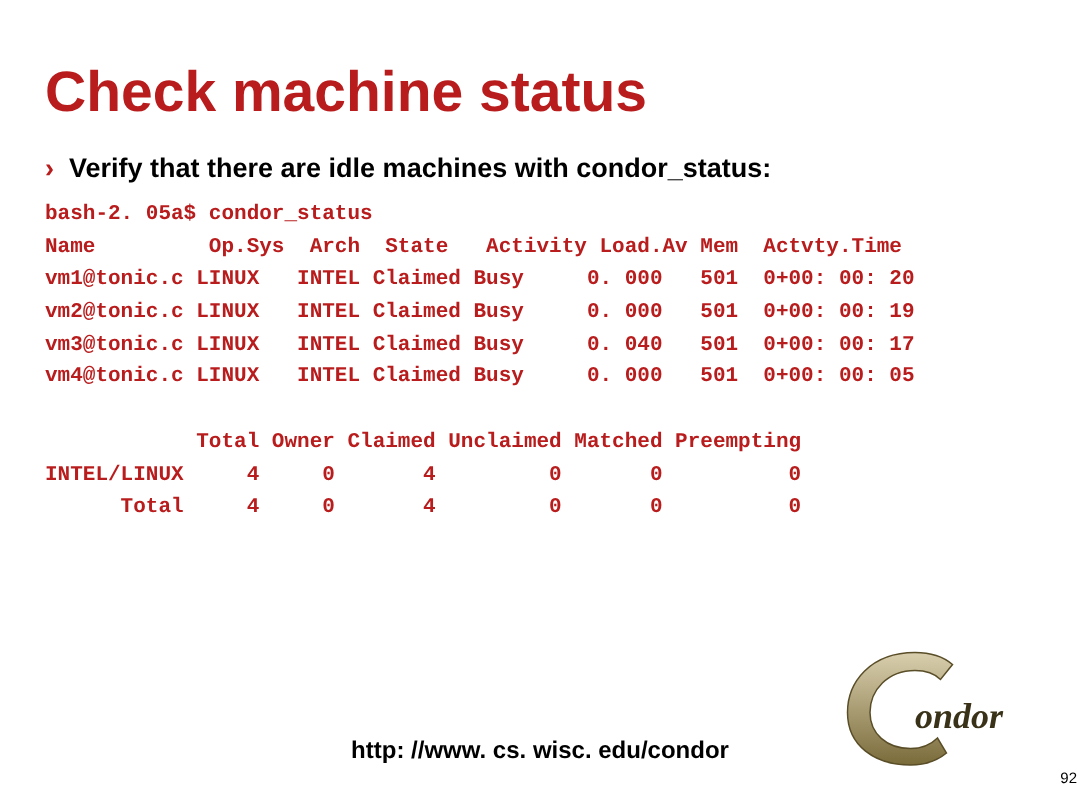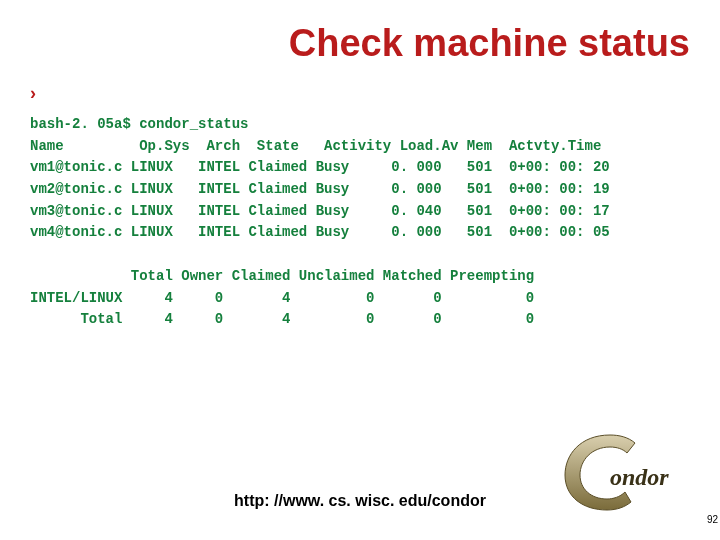--- a/index.html
+++ b/index.html
@@ -9,26 +9,26 @@
     height: 540px;
     background: #ffffff;
     font-family: Georgia, 'Times New Roman', serif;
     position: relative;
     overflow: hidden;
   }
   .slide {
     padding: 20px 30px 0 30px;
   }
   .title {
-    text-align: right;
+    text-align: left;
     font-family: 'Comic Sans MS', cursive, sans-serif;
     font-weight: bold;
     color: #b91c1c;
     font-size: 38px;
-    margin: 2px 0 18px 0;
+    margin: 21px 0 18px 0;
   }
   .bullet-row {
     display: flex;
     align-items: baseline;
     gap: 10px;
     margin-bottom: 10px;
   }
   .bullet-marker {
     font-family: 'Comic Sans MS', cursive, sans-serif;
     font-weight: bold;
@@ -39,21 +39,21 @@
     font-family: 'Comic Sans MS', cursive, sans-serif;
     color: #000;
     font-size: 18px;
     font-weight: bold;
   }
   .code-block {
     font-family: 'Courier New', monospace;
     font-size: 14px;
     line-height: 1.55;
     white-space: pre;
-    color: #15803d;
+    color: #b91c1c;
     margin-top: 4px;
     font-weight: bold;
   }
   .footer-url {
     position: absolute;
     bottom: 30px;
     left: 0;
     right: 0;
     text-align: center;
     font-family: 'Comic Sans MS', cursive, sans-serif;
@@ -78,20 +78,21 @@
   }
 </style>
 </head>
 <body>
 
 <div class="slide">
   <div class="title">Check machine status</div>
 
   <div class="bullet-row">
     <span class="bullet-marker">›</span>
+    <span class="bullet-text">Verify that there are idle machines with condor_status:</span>
   </div>
 
   <div class="code-block"><span>bash-2. 05a$ condor_status</span>
 <span>Name         Op.Sys  Arch  State   Activity Load.Av Mem  Actvty.Time</span>
 <span>vm1@tonic.c LINUX   INTEL Claimed Busy     0. 000   501  0+00: 00: 20</span>
 <span>vm2@tonic.c LINUX   INTEL Claimed Busy     0. 000   501  0+00: 00: 19</span>
 <span>vm3@tonic.c LINUX   INTEL Claimed Busy     0. 040   501  0+00: 00: 17</span>
 <span>vm4@tonic.c LINUX   INTEL Claimed Busy     0. 000   501  0+00: 00: 05</span>
 
 <span>            Total Owner Claimed Unclaimed Matched Preempting</span>

